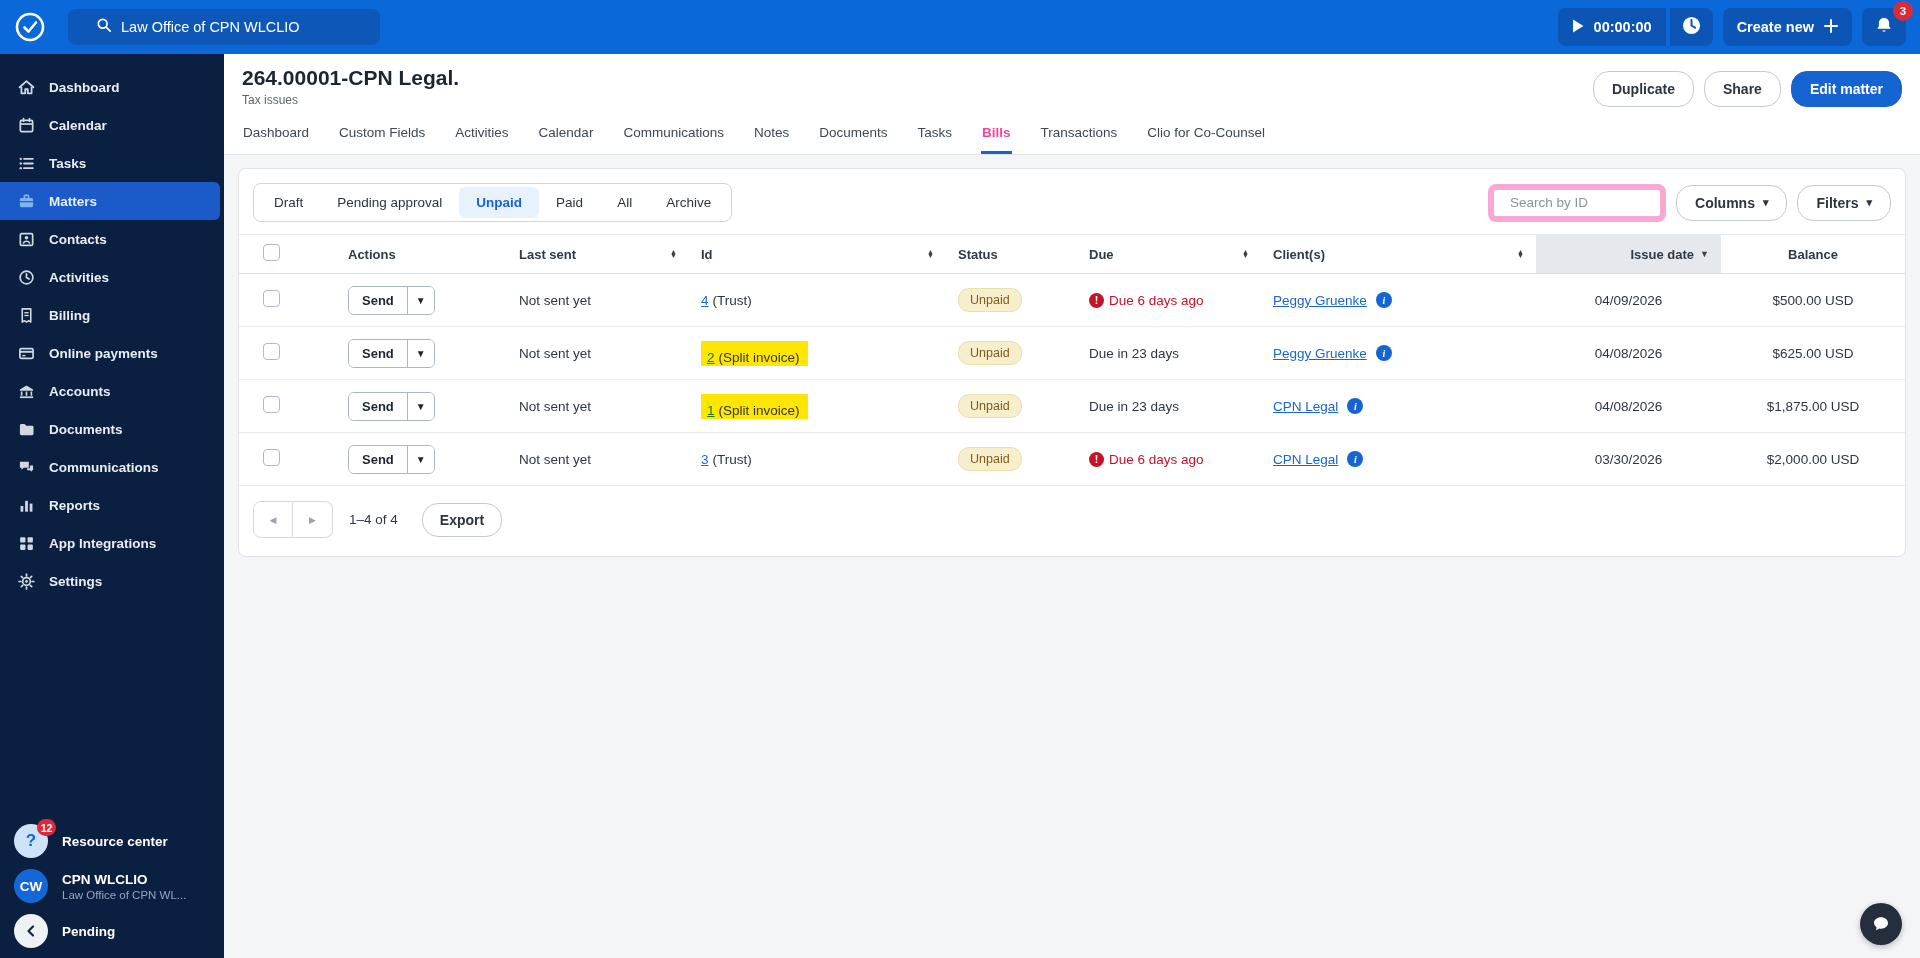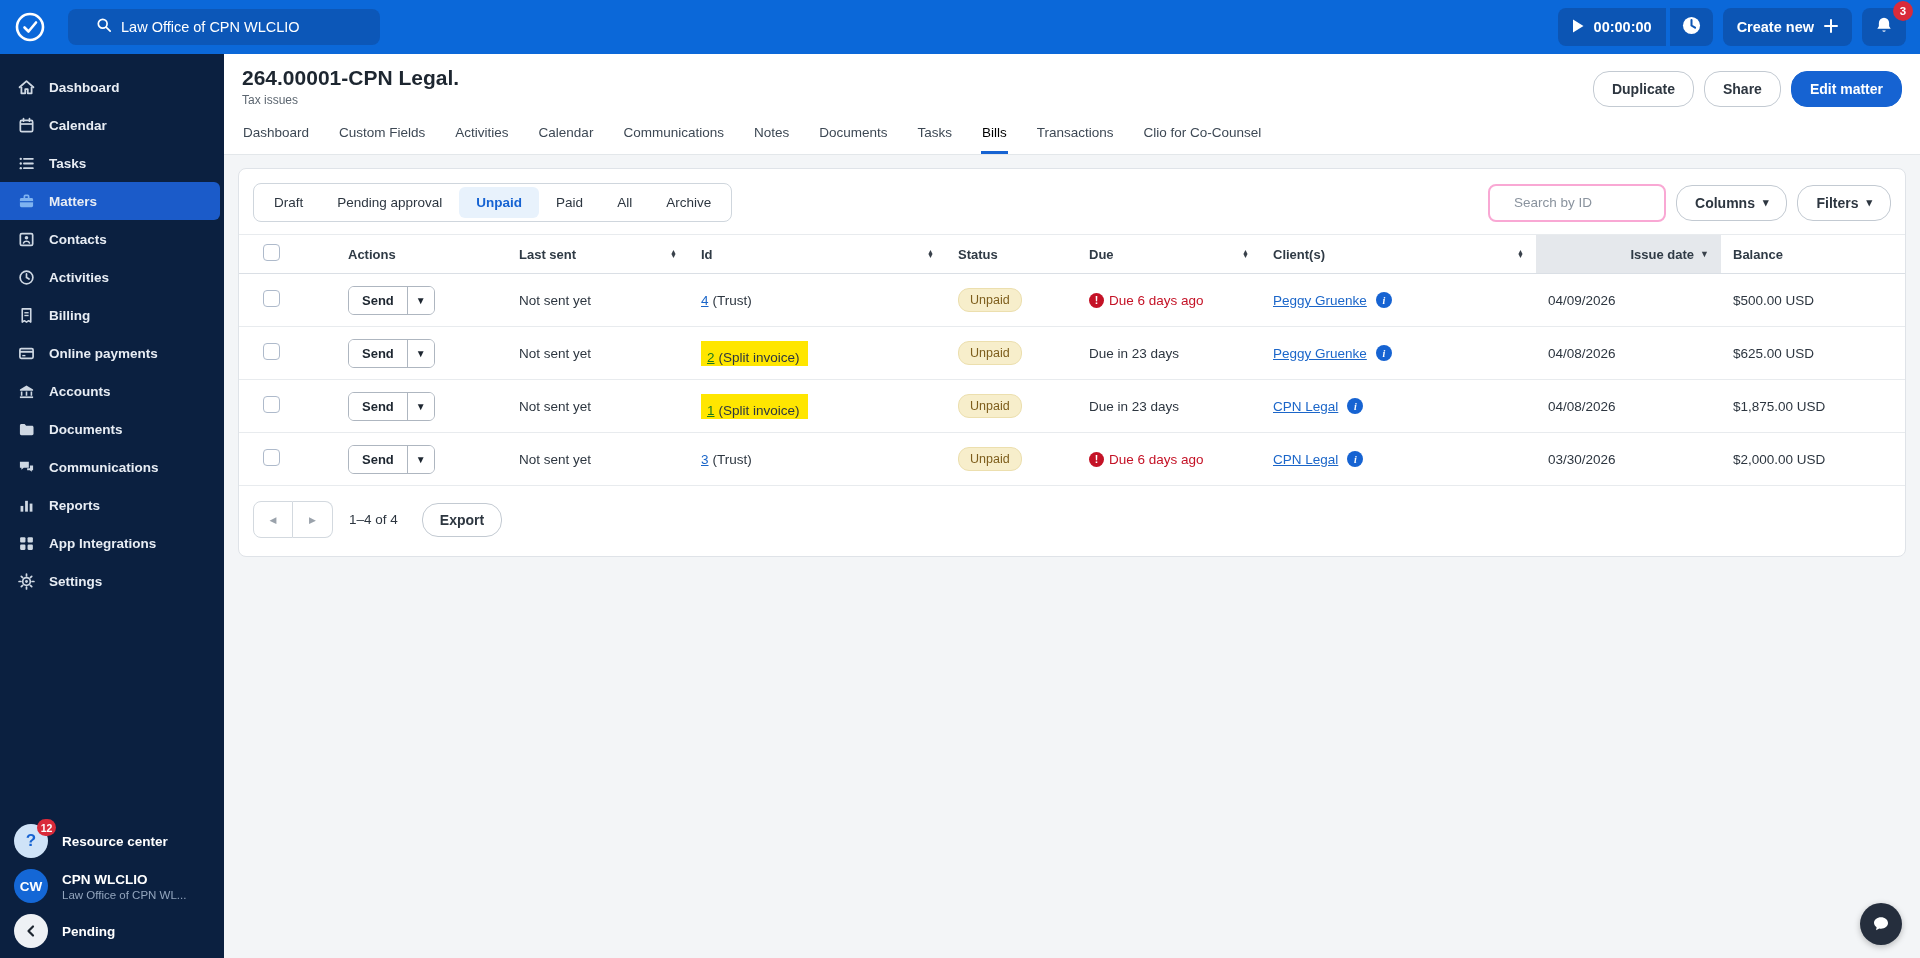--- a/index.html
+++ b/index.html
@@ -39,49 +39,49 @@
   .matter-header { background:#fff; padding:12px 18px 6px 18px; display:flex; align-items:flex-start; }
   .matter-title { font-size:21px; font-weight:bold; color:#1d2630; }
   .matter-sub { font-size:12px; color:#5c6670; margin-top:3px; }
   .header-actions { margin-left:auto; display:flex; gap:10px; padding-top:5px; }
   .btn { font-family:"Liberation Sans",sans-serif; font-size:14px; font-weight:bold; border-radius:16px; padding:9px 18px; cursor:pointer; }
   .btn-outline { background:#fff; border:1px solid #c3cad2; color:#2d3640; }
   .btn-primary { background:#1663d2; border:1px solid #1663d2; color:#fff; }
 
   .tabs { background:#fff; border-bottom:1px solid #e3e7ea; padding:0 18px; display:flex; gap:28px; }
   .tab { font-size:13.5px; color:#3d4854; padding:12px 1px 11px 1px; border-bottom:3px solid transparent; cursor:pointer; }
-  .tab.active { color:#000000; font-weight:normal; border-bottom-color:#1663d2; }
+  .tab.active { color:#ec4899; font-weight:bold; border-bottom-color:#1663d2; }
 
   .content { flex:1; background:#f3f5f7; padding:13px 14px; }
   .card { background:#fff; border:1px solid #dfe3e8; border-radius:8px; }
 
   .filter-row { display:flex; align-items:center; padding:14px 14px 12px 14px; }
   .segmented { display:flex; align-items:center; border:1px solid #cfd6dd; border-radius:8px; padding:3px; }
   .seg-item { font-size:13.5px; color:#2d3640; padding:8px 17px; border-radius:6px; cursor:pointer; white-space:nowrap; }
   .seg-item.active { color:#1663d2; font-weight:bold; background:#e8f2fc; }
   .filter-right { margin-left:auto; display:flex; gap:10px; align-items:center; }
-  .search-id { width:178px; height:38px; border:2px solid #f9a8d4; border-radius:8px; padding:0 24px; font-size:13.5px; font-family:"Liberation Sans",sans-serif; color:#2d3640; outline:none; }
+  .search-id { width:178px; height:38px; border:6px solid #f9a8d4; border-radius:8px; padding:0 16px; font-size:13.5px; font-family:"Liberation Sans",sans-serif; color:#2d3640; outline:none; }
   .search-id::placeholder { color:#8a939e; }
   .dd-btn { display:flex; align-items:center; gap:8px; }
   .caret { font-size:11px; line-height:1; }
 
   
   table { width:100%; border-collapse:collapse; table-layout:fixed; }
   thead th { border-top:1px solid #e8ebee; border-bottom:1px solid #dadfe5; font-size:13px; font-weight:bold; color:#2f3a45; text-align:left; padding:9px 12px; height:37px; }
   th.sorted { background:#e5e8ec; text-align:right; }
   .th-flex { display:flex; align-items:center; justify-content:space-between; gap:6px; }
   .th-flex.right { justify-content:flex-end; }
   .sort-icon { display:flex; flex-direction:column; font-size:7px; line-height:0.62; color:#39414b; }
   .sort-down { font-size:9px; color:#39414b; }
   tbody td { border-bottom:1px solid #e8ebee; padding:9px 12px; font-size:13.5px; color:#2d3640; height:53px; vertical-align:middle; }
   tbody tr:last-child td { border-bottom:1px solid #e8ebee; }
   .col-check { width:97px; } .col-actions { width:171px; } .col-lastsent { width:182px; }
   .col-id { width:257px; } .col-status { width:131px; } .col-due { width:184px; }
   .col-client { width:275px; } .col-issue { width:185px; } .col-balance { width:auto; }
-  td.right, th.right { text-align:left; }
+  td.right, th.right { text-align:center; }
   .checkbox { width:17px; height:17px; border:1px solid #aebacb; border-radius:4px; background:#fff; display:inline-block; cursor:pointer; }
   thead .checkbox { margin-left:12px; }
   td .checkbox { margin-left:12px; }
 
   .send-split { display:inline-flex; border:1px solid #aeb6c0; border-radius:6px; overflow:hidden; background:#fff; }
   .send-main { font-size:13px; font-weight:bold; color:#1d2630; padding:6px 13px; border:none; background:#fff; cursor:pointer; font-family:"Liberation Sans",sans-serif; }
   .send-caret { border:none; border-left:1px solid #aeb6c0; background:#fff; padding:0 8px; font-size:10px; color:#1d2630; cursor:pointer; }
 
   a.cell-link { color:#1b66c9; text-decoration:underline; cursor:pointer; }
   .id-suffix { margin-left:4px; }

